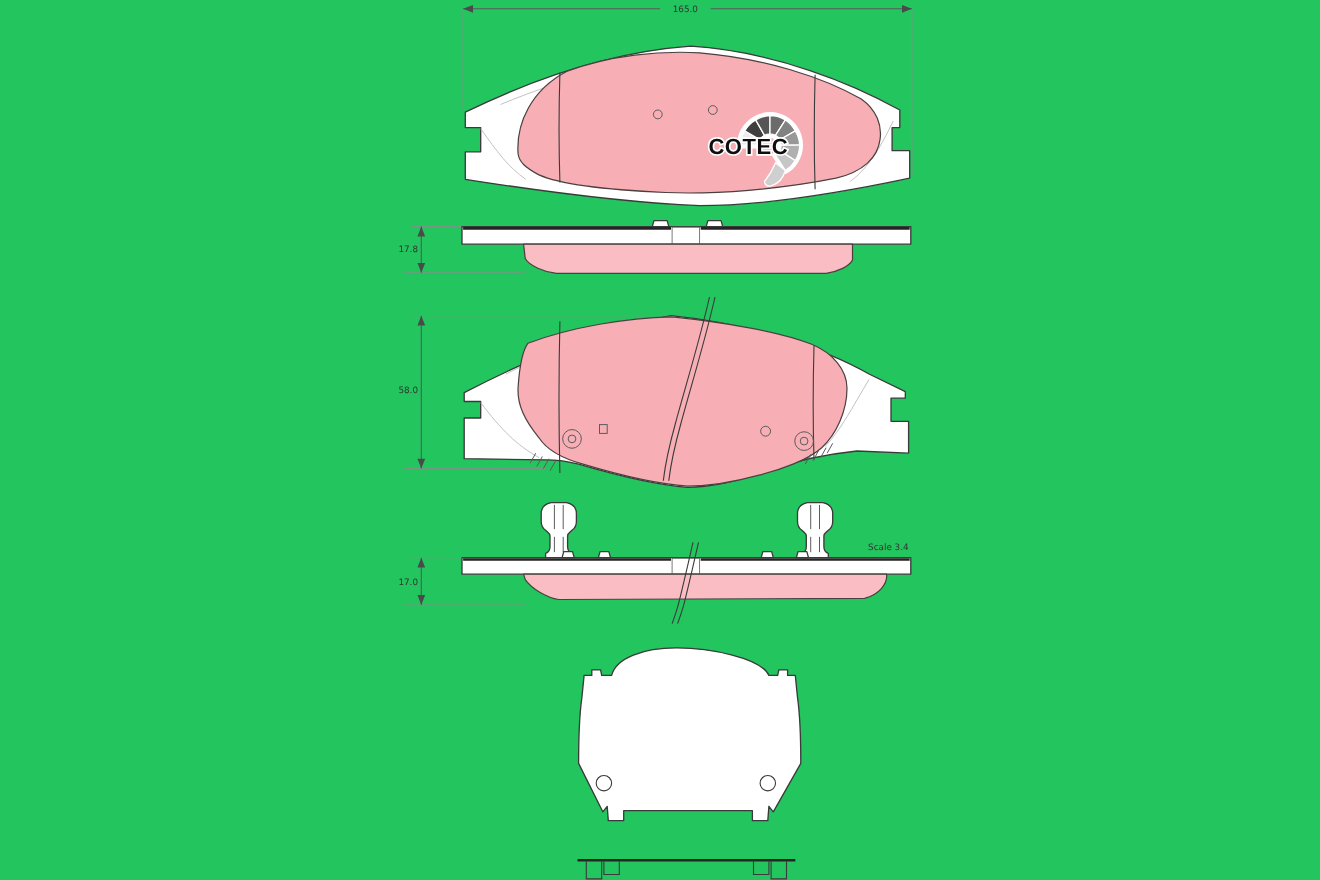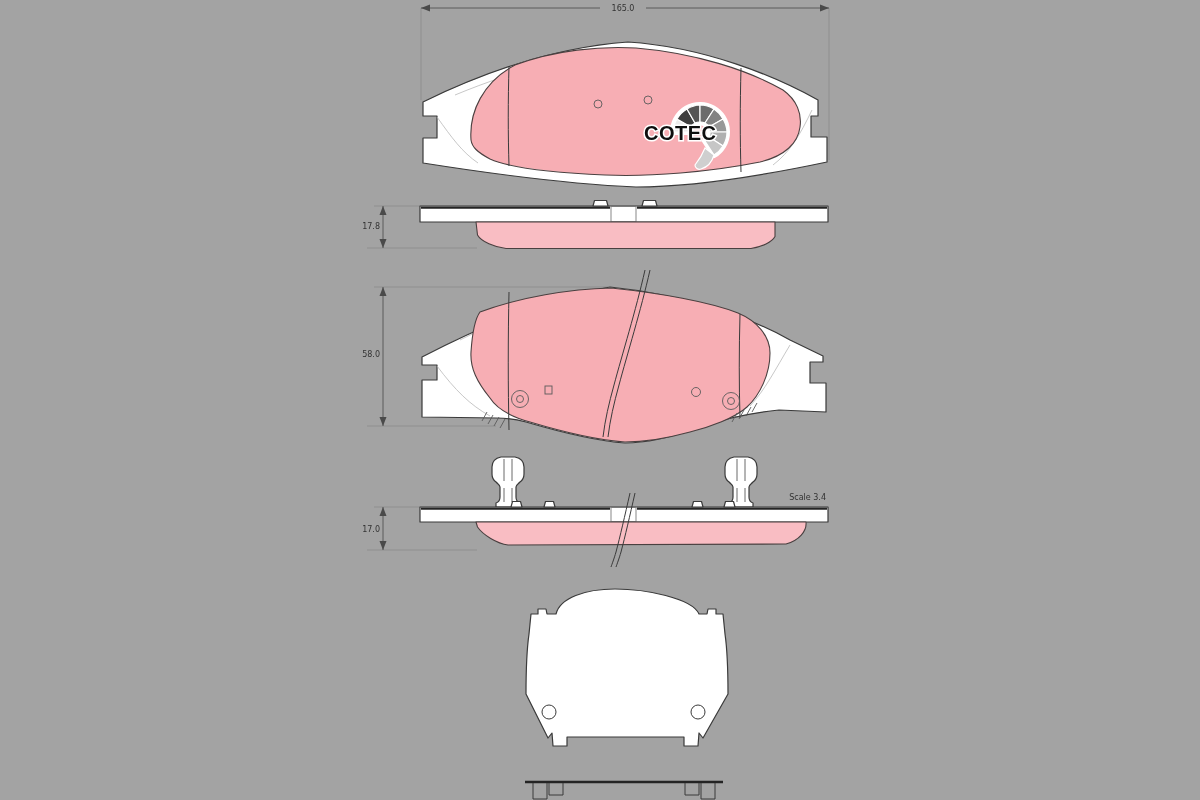--- a/index.html
+++ b/index.html
@@ -1,16 +1,16 @@
 <!DOCTYPE html>
 <html><head>
 <meta charset="utf-8">
 <style>
   html,body{margin:0;padding:0;background:#fff;}
-  .stage{position:relative;width:1200px;height:800px;background:#a3a3a3;overflow:hidden;text-align:right;}
+  .stage{position:relative;width:1200px;height:800px;background:#22c55e;overflow:hidden;text-align:right;}
   svg{display:block;}
   .ol  {fill:#ffffff;stroke:#3a3a3a;stroke-width:1.2;stroke-linejoin:round;}
   .pk  {stroke:#4a4040;stroke-width:1.1;stroke-linejoin:round;}
   .thin{fill:none;stroke:#b9b9b9;stroke-width:0.8;}
   .dl  {fill:none;stroke:#8c8c8c;stroke-width:0.8;}
   .dm  {fill:none;stroke:#5a5a5a;stroke-width:1;}
   .ar  {fill:#4a4a4a;}
   .dt  {font:8px "DejaVu Sans", sans-serif;fill:#333;}
   .in  {fill:none;stroke:#3a3a3a;stroke-width:1;}
   .in2 {fill:none;stroke:#5a5a5a;stroke-width:0.9;}

